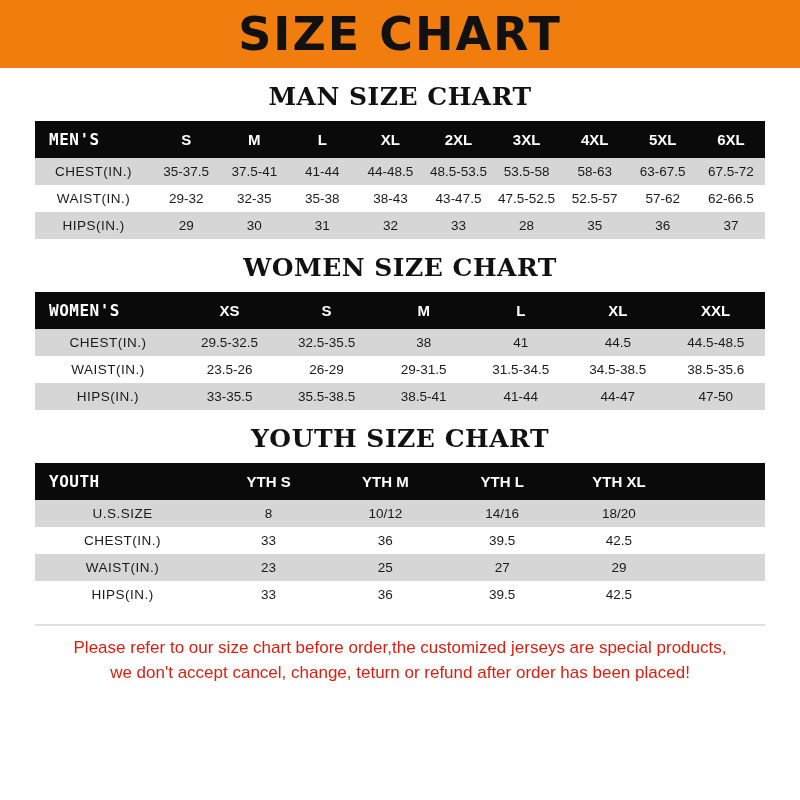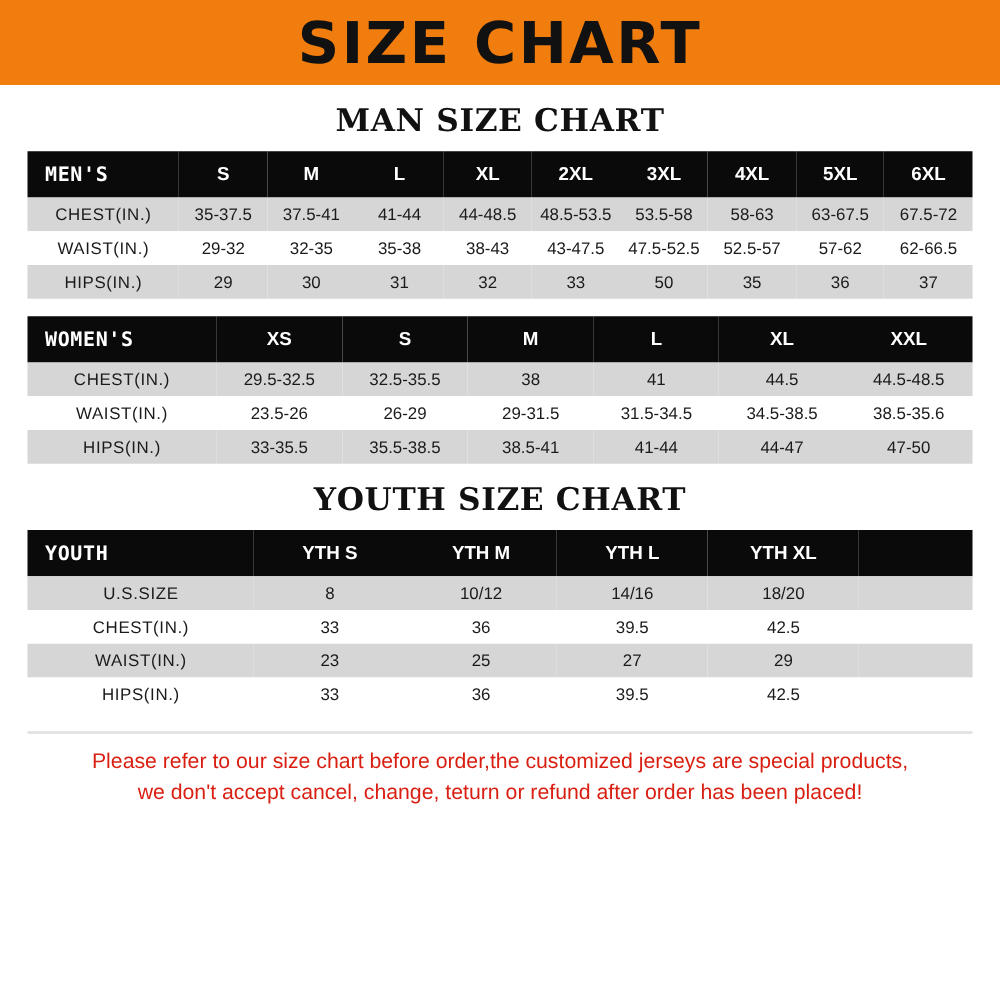--- a/index.html
+++ b/index.html
@@ -28,21 +28,21 @@
   }
   .banner-title {
     font-family: "DejaVu Sans", sans-serif;
     font-weight: bold;
     font-size: 46px;
     letter-spacing: 2px;
     color: #111111;
     line-height: 1;
   }
   .content {
-    padding: 0 22px;
+    padding: 0 35px;
   }
   .section {
     margin-top: 14px;
   }
   .section-title {
     text-align: center;
     font-family: "DejaVu Serif", serif;
     font-weight: bold;
     font-size: 25px;
     letter-spacing: 0.5px;
@@ -166,30 +166,31 @@
             <td>57-62</td>
             <td>62-66.5</td>
           </tr>
           <tr class="shade">
             <td class="row-head">HIPS(IN.)</td>
             <td>29</td>
             <td>30</td>
             <td>31</td>
             <td>32</td>
             <td>33</td>
-            <td>50</td>
+            <td>28</td>
             <td>35</td>
             <td>36</td>
             <td>37</td>
           </tr>
         </tbody>
       </table>
     </div>
 
     <div class="section">
+      <div class="section-title">WOMEN SIZE CHART</div>
       <table class="size-table">
         <colgroup>
           <col style="width:20%">
             <col style="width:13.3%">
             <col style="width:13.3%">
             <col style="width:13.3%">
           <col style="width:13.3%">
             <col style="width:13.3%">
             <col style="width:13.5%">
         </colgroup>

